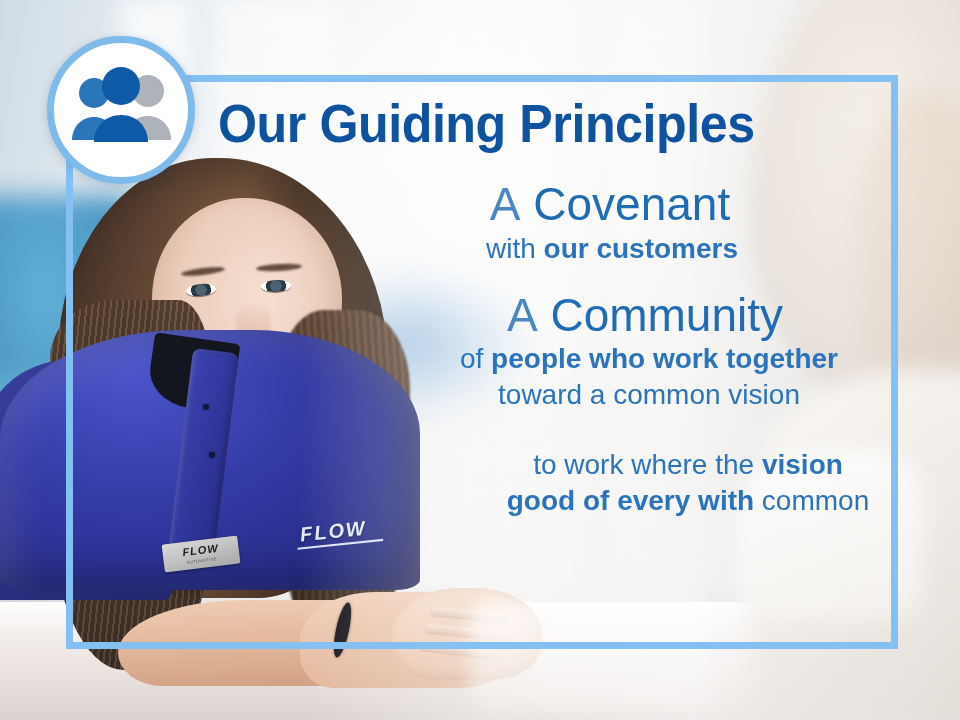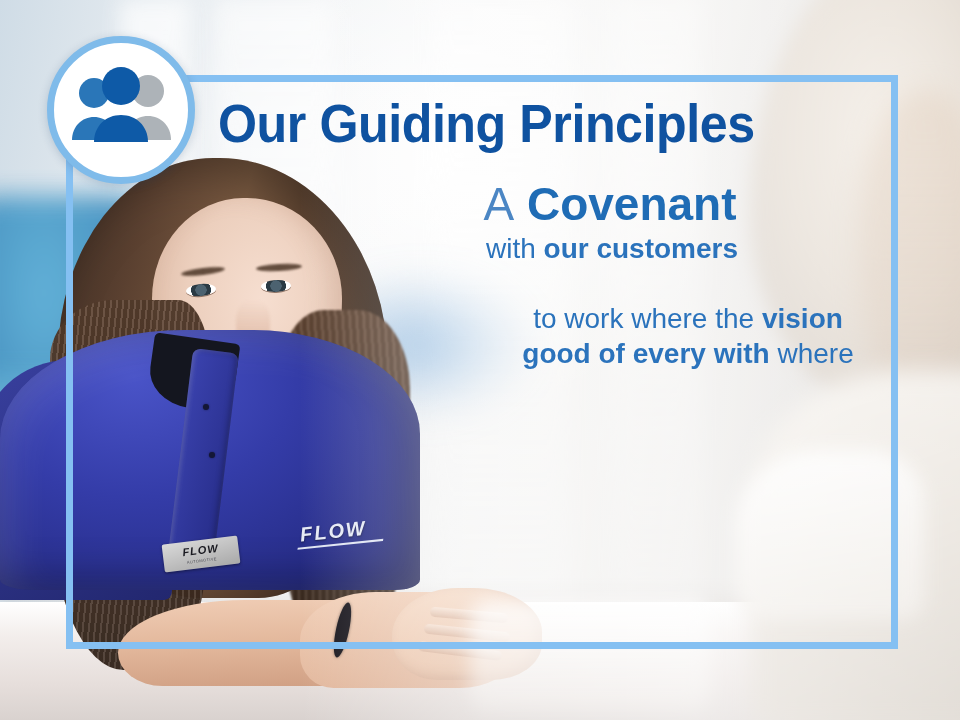--- a/index.html
+++ b/index.html
@@ -295,21 +295,21 @@
   .principles{
     position:absolute; left:300px; top:180px; width:580px;
     text-align:center;
     color:#2a72bb;
   }
   .principle{ margin-bottom:4px; }
   .p-title{
     font-size:46px; line-height:1.06; white-space:nowrap;
   }
   .p-title .art{ font-weight:300; color:#4b86c4; }
-  .p-title .word{ font-weight:bold; color:#1f6cb5;margin-top:42px; }
+  .p-title .word{ font-weight:normal; color:#1f6cb5;margin-top:42px; }
   .p-sub{
     font-size:28px; line-height:1.28; color:#2b73bc;
     margin-top:2px;
   }
   .p-sub b{ font-weight:bold; }
 
   
   #pr-0 .p-title{ text-align:center; padding-left:40px; }
   #pr-0 .p-sub  { text-align:center; padding-left:44px; }
   #pr-1 { margin-top:24px; }
@@ -408,19 +408,26 @@
   <div class="principles">
 
     <div class="principle" id="pr-0">
       <div class="p-title">
         <span class="art">A</span>
         <span class="word">Covenant</span>
       </div>
       <div class="p-sub"><span>with </span><b>our customers</b></div>
     </div>
 
+    <div class="principle" id="pr-1">
+      <div class="p-title">
+        <span class="art">A</span>
+        <span class="word">Community</span>
+      </div>
+      <div class="p-sub"><span>of </span><b>people who work together</b><br><span>toward a common vision</span></div>
+    </div>
 
     <div class="principle" id="pr-2">
-      <div class="p-sub"><span>to work where the </span><b>vision</b><br><b>good of every with</b><span> where</span><br></div>
+      <div class="p-sub"><span>to work where the </span><b>vision</b><br><b>good of every with</b><span> common</span><br></div>
     </div>
 
   </div>
 </div>
 
 </body></html>

